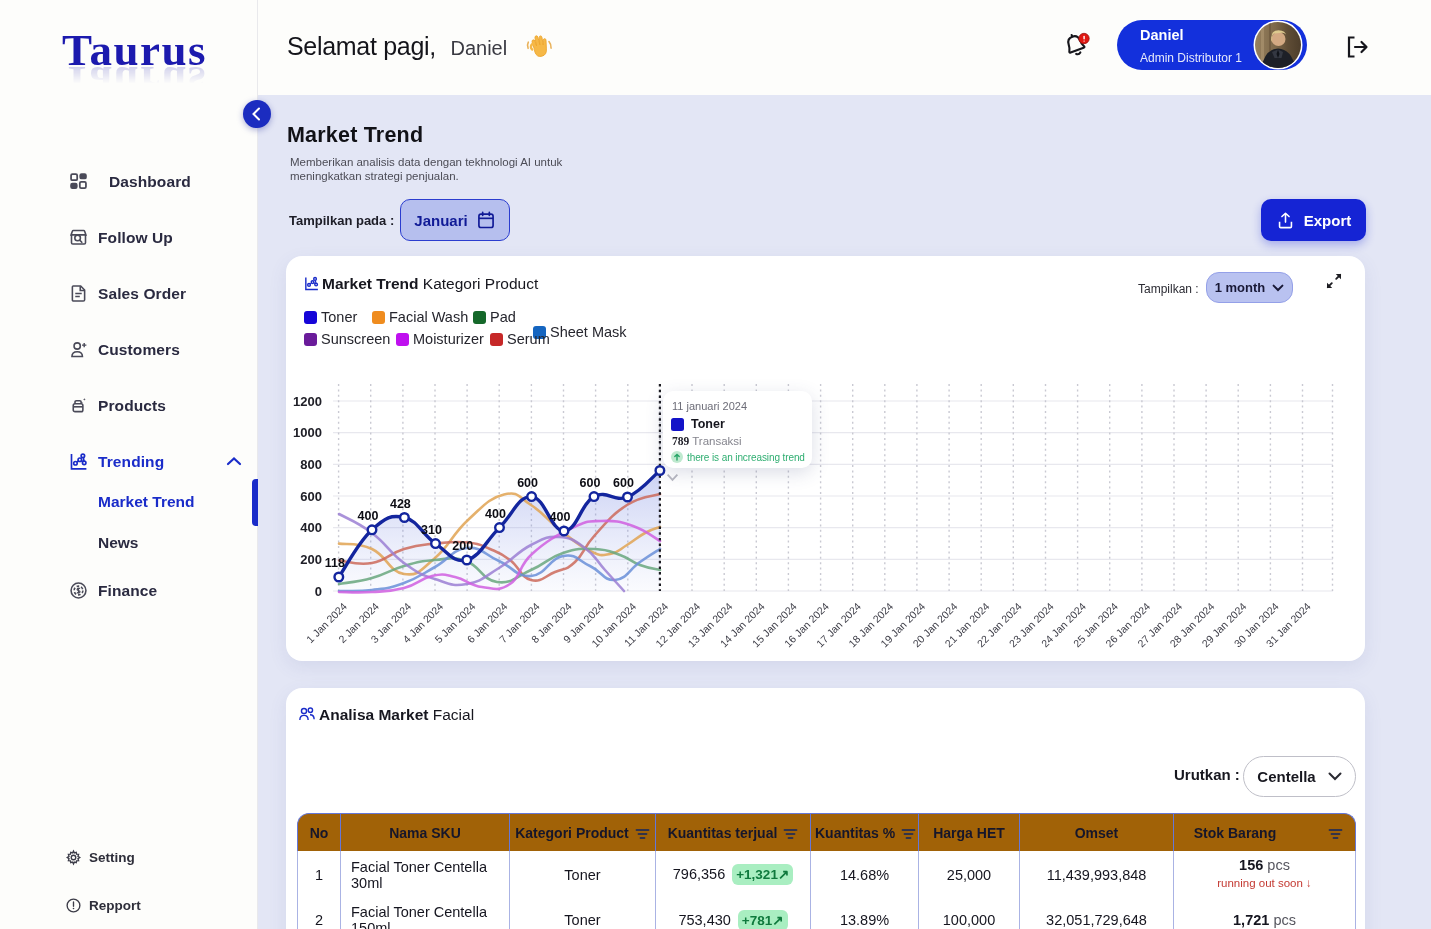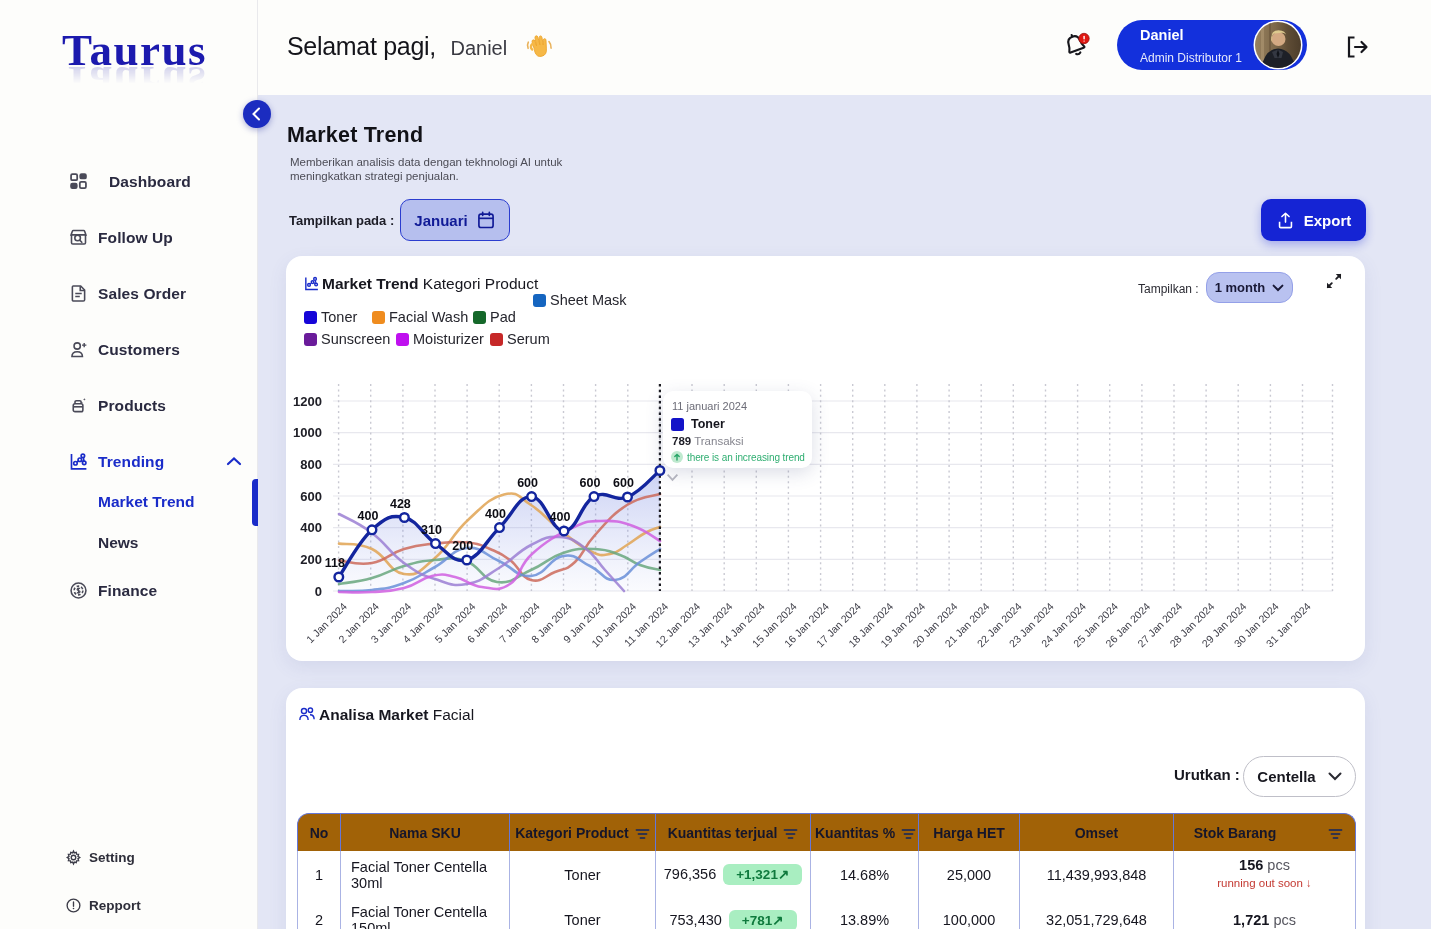--- a/index.html
+++ b/index.html
@@ -225,21 +225,21 @@
         <span>Toner</span>
       </div>
     <div class="lg" style="left:86px;top:53px;">
         <i style="background:#ef8c1f;"></i>
         <span>Facial Wash</span>
       </div>
     <div class="lg" style="left:187px;top:53px;">
         <i style="background:#15682a;"></i>
         <span>Pad</span>
       </div>
-    <div class="lg" style="left:247px;top:36px;text-align:right;">
+    <div class="lg" style="left:247px;top:68px;text-align:right;">
         <i style="background:#1565c0;"></i>
         <span>Sheet Mask</span>
       </div>
     <div class="lg" style="left:18px;top:75px;">
         <i style="background:#6a1b9a;"></i>
         <span>Sunscreen</span>
       </div>
     <div class="lg" style="left:110px;top:75px;">
         <i style="background:#bf10ef;"></i>
         <span>Moisturizer</span>
@@ -384,21 +384,21 @@
           <text x="337.5" y="231.0" text-anchor="middle" font-family="Liberation Sans" font-size="12.5" font-weight="700" fill="#0d0d14">600</text>
         </g>
     </svg>
 
     <div class="abs" style="left:377px;top:135px;width:149px;height:77px;white-space:nowrap;background:#fff;border-radius:10px;box-shadow:0 5px 18px rgba(60,70,120,.18);z-index:3;">
       <div style="margin:9px 0 0 9px;font-size:11px;color:#6d6d78;">11 januari 2024</div>
       <div style="margin:5px 0 0 8px;display:flex;align-items:center;">
         <i style="width:13px;height:13px;background:#1313c8;border-radius:2.5px;display:inline-block;"></i>
         <b style="margin-left:7px;font-size:12.5px;color:#15151d;">Toner</b>
       </div>
-      <div style="margin:4px 0 0 9px;font-size:11.5px;color:#85858e;"><b style="color:#1d1d26;">789</b> Transaksi</div>
+      <div style="margin:4px 0 0 9px;font-size:11.5px;color:#85858e;"><b style="color:#1d1d26;font-family:Liberation Serif, serif;">789</b> Transaksi</div>
       <div style="margin:4px 0 0 8px;display:flex;align-items:center;">
         <svg width="12" height="12" viewBox="0 0 12 12">
             <circle cx="6" cy="6" r="6" fill="#bfe9cf"></circle>
             <path d="M6 9 L6 3.6 M3.8 5.6 L6 3.4 L8.2 5.6" stroke="#27a567" stroke-width="1.4" fill="none" stroke-linecap="round"></path>
           </svg>
         <span style="margin-left:4px;font-size:10px;letter-spacing:-.1px;color:#2fae71;">there is an increasing trend</span>
       </div>
     </div>
     <svg class="abs" style="left:380px;top:217px;" width="13" height="9" viewBox="0 0 16 11" fill="none" stroke="#b9b9c2" stroke-width="2.2">
         <path d="M2 2 L8 8.5 L14 2"></path>
@@ -424,21 +424,21 @@
     </div>
 
     <div class="abs" style="left:11px;top:125px;width:1059px;">
       <style>
         .tbl { width:1059px; border-collapse:separate; border-spacing:0; table-layout:fixed; font-family:"Liberation Sans",sans-serif; }
         .tbl th { white-space:nowrap; background:#a16207; font-size:14px; font-weight:700; color:#16162a; height:38px; border-top:1.5px solid #6577d8; border-right:1.5px solid #6577d8; padding:0 4px; }
         .tbl th:first-child { border-left:1.5px solid #6577d8; border-top-left-radius:12px; }
         .tbl th:last-child { border-top-right-radius:12px; }
         .tbl td { font-size:14.5px; color:#15151f; text-align:center; border-right:1.5px solid #aab3e4; padding:6px 4px; height:42px; }
         .tbl td:first-child { border-left:1.5px solid #aab3e4; }
-        .badge { display:inline-block; background:#a9eec1; color:#0f7a3d; font-weight:700; font-size:13.5px; border-radius:6px; padding:2px 13px 3px; margin-left:7px; }
+        .badge { display:inline-block; background:#a9eec1; color:#0f7a3d; font-weight:700; font-size:13.5px; border-radius:6px; padding:2px 4px 3px; margin-left:7px; }
         .fth { display:inline-block; vertical-align:-2px; margin-left:6px; }
       </style>
       <table class="tbl">
         <colgroup>
             <col style="width:44px">
             <col style="width:169px">
             <col style="width:146px">
             <col style="width:155px">
             <col style="width:108px">
             <col style="width:101px">

